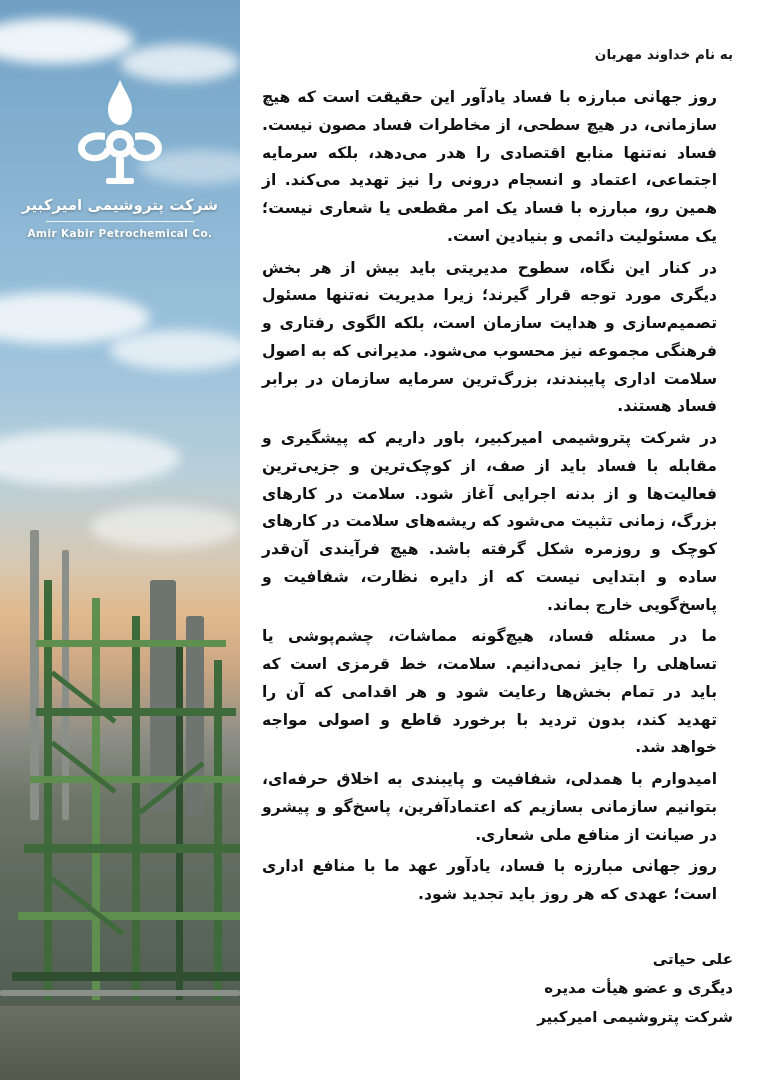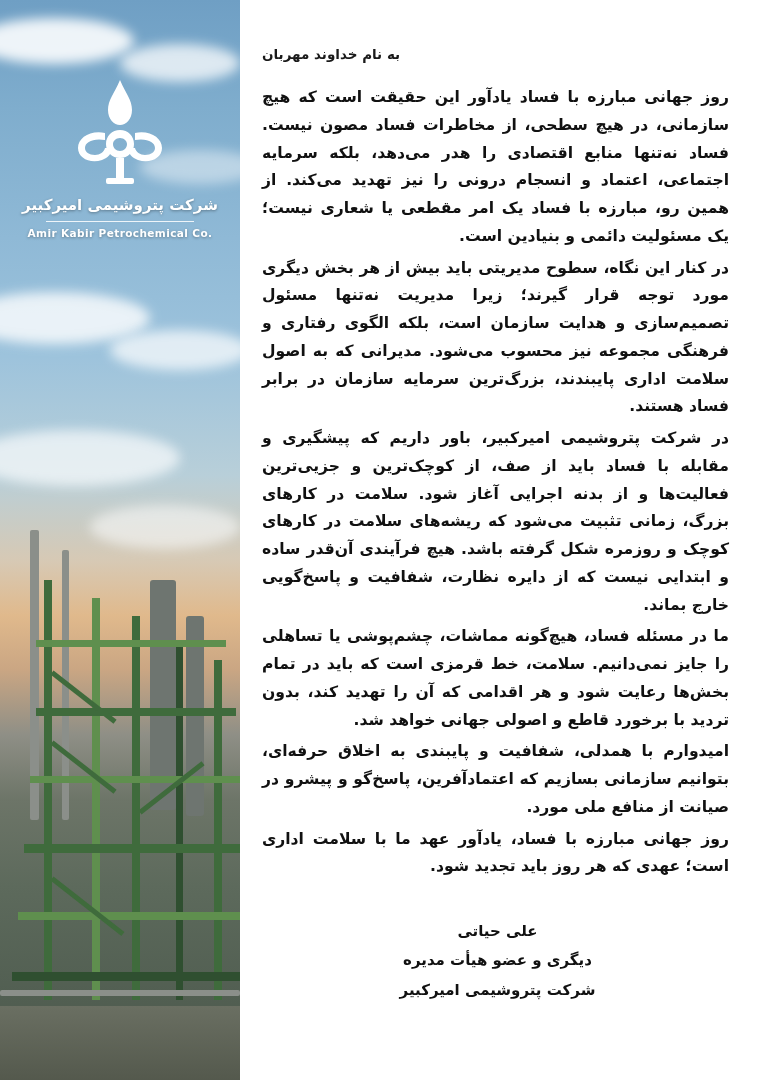--- a/index.html
+++ b/index.html
@@ -36,41 +36,40 @@
     position: absolute;
     top: 0;
     left: 0;
     width: 240px;
     height: 1080px;
     overflow: hidden;
   }
 
   
   .bismillah {
-    text-align: left;
+    text-align: right;
     font-size: 13.5px;
     color: #1a1a1a;
     margin: 10px 0 22px 0;
     font-weight: 600;
     letter-spacing: 0.2px;
   }
   .para {
     font-size: 15.6px;
     line-height: 1.78;
     color: #111111;
     text-align: justify;
     text-justify: inter-word;
-    margin: 0 4px 4px 0;
+    margin: 0 16px 4px 0;
     font-weight: 600;
   }
   .para:last-of-type { margin-bottom: 0; }
 
   .signature {
     margin-top: 36px;
-    text-align: center;
     font-size: 15px;
     line-height: 1.95;
     color: #111111;
     font-weight: 600;
   }
   .signature .name { font-weight: 700; }
 
   
   .photo {
     position: absolute;
@@ -175,23 +174,23 @@
 
 <div class="page">
 
   <div class="text-column">
 
     <div class="bismillah">به نام خداوند مهربان</div>
 
     <p class="para">روز جهانی مبارزه با فساد یادآور این حقیقت است که هیچ سازمانی، در هیچ سطحی، از مخاطرات فساد مصون نیست. فساد نه‌تنها منابع اقتصادی را هدر می‌دهد، بلکه سرمایه اجتماعی، اعتماد و انسجام درونی را نیز تهدید می‌کند. از همین رو، مبارزه با فساد یک امر مقطعی یا شعاری نیست؛ یک مسئولیت دائمی و بنیادین است.</p>
     <p class="para">در کنار این نگاه، سطوح مدیریتی باید بیش از هر بخش دیگری مورد توجه قرار گیرند؛ زیرا مدیریت نه‌تنها مسئول تصمیم‌سازی و هدایت سازمان است، بلکه الگوی رفتاری و فرهنگی مجموعه نیز محسوب می‌شود. مدیرانی که به اصول سلامت اداری پایبندند، بزرگ‌ترین سرمایه سازمان در برابر فساد هستند.</p>
     <p class="para">در شرکت پتروشیمی امیرکبیر، باور داریم که پیشگیری و مقابله با فساد باید از صف، از کوچک‌ترین و جزیی‌ترین فعالیت‌ها و از بدنه اجرایی آغاز شود. سلامت در کارهای بزرگ، زمانی تثبیت می‌شود که ریشه‌های سلامت در کارهای کوچک و روزمره شکل گرفته باشد. هیچ فرآیندی آن‌قدر ساده و ابتدایی نیست که از دایره نظارت، شفافیت و پاسخ‌گویی خارج بماند.</p>
-    <p class="para">ما در مسئله فساد، هیچ‌گونه مماشات، چشم‌پوشی یا تساهلی را جایز نمی‌دانیم. سلامت، خط قرمزی است که باید در تمام بخش‌ها رعایت شود و هر اقدامی که آن را تهدید کند، بدون تردید با برخورد قاطع و اصولی جهانی خواهد شد.</p>
-    <p class="para">امیدوارم با همدلی، شفافیت و پایبندی به اخلاق حرفه‌ای، بتوانیم سازمانی بسازیم که اعتمادآفرین، پاسخ‌گو و پیشرو در صیانت از منافع ملی مورد.</p>
-    <p class="para">روز جهانی مبارزه با فساد، یادآور عهد ما با سلامت اداری است؛ عهدی که هر روز باید تجدید شود.</p>
+    <p class="para">ما در مسئله فساد، هیچ‌گونه مماشات، چشم‌پوشی یا تساهلی را جایز نمی‌دانیم. سلامت، خط قرمزی است که باید در تمام بخش‌ها رعایت شود و هر اقدامی که آن را تهدید کند، بدون تردید با برخورد قاطع و اصولی مواجه خواهد شد.</p>
+    <p class="para">امیدوارم با همدلی، شفافیت و پایبندی به اخلاق حرفه‌ای، بتوانیم سازمانی بسازیم که اعتمادآفرین، پاسخ‌گو و پیشرو در صیانت از منافع ملی شعاری.</p>
+    <p class="para">روز جهانی مبارزه با فساد، یادآور عهد ما با منافع اداری است؛ عهدی که هر روز باید تجدید شود.</p>
 
     <div class="signature">
       <div class="name">علی حیاتی</div>
       <div>دیگری و عضو هیأت مدیره</div>
       <div>شرکت پتروشیمی امیرکبیر</div>
     </div>
 
   </div>
 
   <div class="image-column">

